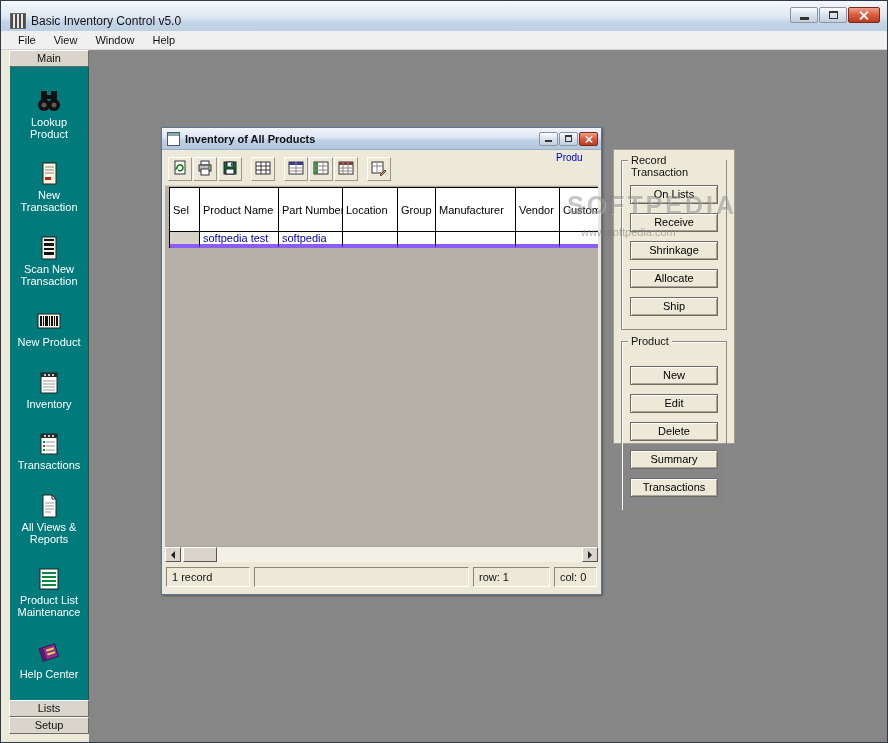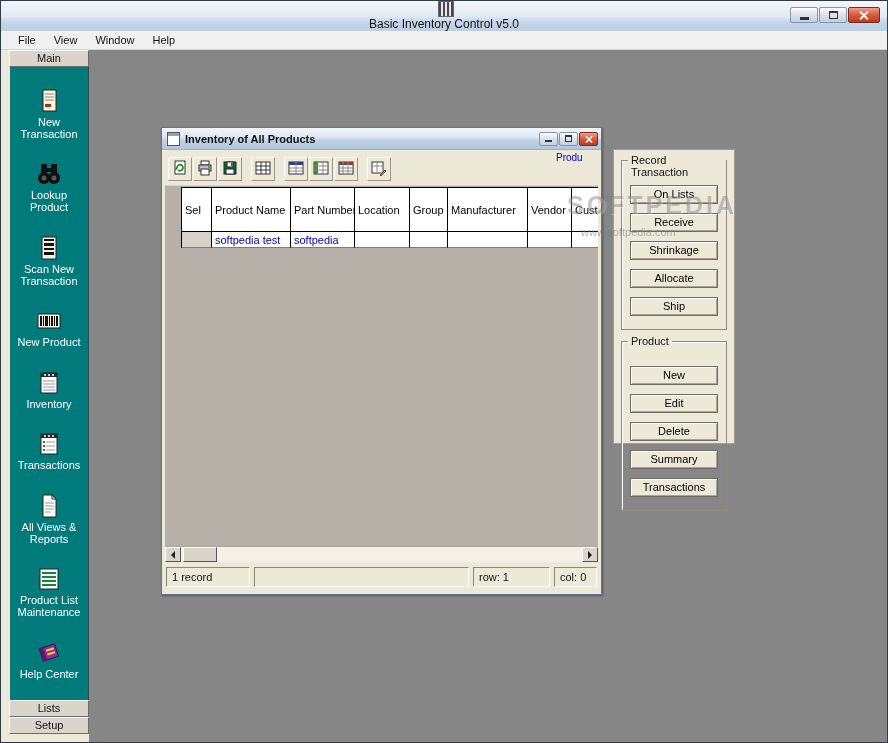--- a/index.html
+++ b/index.html
@@ -4,21 +4,21 @@
 <style>
   * { box-sizing: border-box; margin: 0; padding: 0; }
   html,body { width:888px; height:743px; }
   body { font-family:"Liberation Sans", sans-serif; font-size:11px; background:#555; }
 
   #app { position:relative; width:888px; height:743px; background:#868686; border:1px solid #2e3c49; overflow:hidden; }
 
   
   .titlebar { position:absolute; left:0; top:0; right:0; height:40px;
     background:linear-gradient(#f5f8fc, #dfe8f3 40%, #c3d4e8 55%, #b7cadf);
-    border-bottom:1px solid #93a6bc; display:flex; align-items:center;flex-direction:column; }
+    border-bottom:1px solid #93a6bc; display:flex; align-items:center; }
   .app-icon { width:16px; height:16px; margin:0 5px 0 9px; background:repeating-linear-gradient(90deg,#4a4a4a 0 2px,#e8e8e8 2px 4px); border:1px solid #666; }
   .title-text { font-size:12px; color:#141414; }
   .win-controls { position:absolute; right:7px; top:6px; display:flex; gap:1px; }
   .win-btn { width:28px; height:16px; border:1px solid #8795a8; border-radius:2px;
     background:linear-gradient(#fdfdfe,#dde4ee 45%,#c4cfde); display:flex; align-items:center; justify-content:center; }
   .win-btn.close { width:32px; background:linear-gradient(#f0a18d,#de5f41 45%,#b93c20); border-color:#7c2a17; }
   .glyph-min { width:9px; height:3px; background:#333; margin-top:6px; }
   .glyph-max { width:9px; height:8px; border:1px solid #333; border-top:2px solid #333; }
   .glyph-x { width:10px; height:10px; position:relative; }
   .glyph-x:before, .glyph-x:after { content:""; position:absolute; left:4px; top:0; width:2px; height:11px; background:#fff; }
@@ -65,25 +65,25 @@
 
   .toolbar { height:36px; flex:0 0 auto; display:flex; align-items:center; padding:6px 3px 4px 3px; position:relative;
     border-bottom:1px solid #d7d3c4; }
   .tbtn { width:24px; height:24px; margin-right:1px; background:#ece9d8; border:1px solid;
     border-color:#fff #9a968a #9a968a #fff; display:flex; align-items:center; justify-content:center; }
   .tb-gap { width:8px; }
   .toolbar-link { position:absolute; right:2px; top:2px; color:#0000cc; font-size:10px; width:40px;
     overflow:hidden; white-space:nowrap; cursor:pointer; }
 
   .gridarea { flex:1; background:#b5b1a9; overflow:hidden; position:relative; }
-  .grid { position:absolute; left:16px; top:1px; border-top:1px solid #000; border-left:1px solid #000; }
+  .grid { position:absolute; left:4px; top:1px; border-top:1px solid #000; border-left:1px solid #000; }
   .hrow, .drow { display:flex; }
   .hcell { background:#fff; border-right:1px solid #000; border-bottom:1px solid #000; height:44px;
     display:flex; align-items:center; padding:0 3px; color:#000; overflow:hidden; white-space:nowrap; }
-  .dcell { background:#fff; border-right:1px solid #000; border-bottom:1px solid #8b5cf6; height:16px;
+  .dcell { background:#fff; border-right:1px solid #000; border-bottom:4px solid #8b5cf6; height:16px;
     display:flex; align-items:center; padding:0 3px; color:#0000a6; overflow:hidden; white-space:nowrap; }
   .dcell.selcol { background:#d6d2c8; }
   .c0{width:30px;} .c1{width:79px;} .c2{width:64px;} .c3{width:55px;text-align:center;} .c4{width:38px;}
   .c5{width:80px;} .c6{width:44px;} .c7{width:44px;}
 
   .hscroll { height:16px; flex:0 0 auto; display:flex; background:#f3f1e6; border-top:1px solid #a9a598; }
   .sb-btn { width:16px; height:100%; background:#d9d5cb; border:1px solid; border-color:#fff #555 #555 #fff;
     display:flex; align-items:center; justify-content:center; }
   .arrow-left { width:0; height:0; border:4px solid transparent; border-right-color:#222; margin-left:-4px; }
   .arrow-right { width:0; height:0; border:4px solid transparent; border-left-color:#222; margin-right:-4px; }
@@ -140,43 +140,43 @@
   </div>
 
   <div class="side-col">
     <div class="side-tab">Main</div>
 
     <div class="sidebar-items">
 
       <div class="side-item">
         <span>
           <svg width="26" height="26" viewBox="0 0 26 26">
-              <rect x="7" y="2" width="13" height="21" fill="#fdf6dd" stroke="#222"></rect>
-              <line x1="9" y1="6" x2="18" y2="6" stroke="#8a8a8a"></line>
-              <line x1="9" y1="9" x2="18" y2="9" stroke="#8a8a8a"></line>
-              <line x1="9" y1="12" x2="18" y2="12" stroke="#8a8a8a"></line>
-              <rect x="9" y="16" width="6" height="3" fill="#b22"></rect>
-            </svg>
-        </span>
-        <span>New Transaction</span>
-      </div>
-
-      <div class="side-item">
-        <span>
-          <svg width="26" height="26" viewBox="0 0 26 26">
               <rect x="5" y="3" width="6" height="9" fill="#101010"></rect>
               <rect x="15" y="3" width="6" height="9" fill="#101010"></rect>
               <rect x="11" y="7" width="4" height="4" fill="#101010"></rect>
               <circle cx="8" cy="17" r="6" fill="#101010"></circle>
               <circle cx="18" cy="17" r="6" fill="#101010"></circle>
               <circle cx="8" cy="17" r="2.5" fill="#5a5a5a"></circle>
               <circle cx="18" cy="17" r="2.5" fill="#5a5a5a"></circle>
             </svg>
         </span>
         <span>Lookup Product</span>
+      </div>
+
+      <div class="side-item">
+        <span>
+          <svg width="26" height="26" viewBox="0 0 26 26">
+              <rect x="7" y="2" width="13" height="21" fill="#fdf6dd" stroke="#222"></rect>
+              <line x1="9" y1="6" x2="18" y2="6" stroke="#8a8a8a"></line>
+              <line x1="9" y1="9" x2="18" y2="9" stroke="#8a8a8a"></line>
+              <line x1="9" y1="12" x2="18" y2="12" stroke="#8a8a8a"></line>
+              <rect x="9" y="16" width="6" height="3" fill="#b22"></rect>
+            </svg>
+        </span>
+        <span>New Transaction</span>
       </div>
 
       <div class="side-item">
         <span>
           <svg width="26" height="26" viewBox="0 0 26 26">
               <rect x="6" y="2" width="14" height="22" fill="#f2efe4" stroke="#222"></rect>
               <rect x="8" y="4" width="10" height="2" fill="#111"></rect>
               <rect x="8" y="8" width="10" height="3" fill="#111"></rect>
               <rect x="8" y="13" width="10" height="2" fill="#111"></rect>
               <rect x="8" y="17" width="10" height="3" fill="#111"></rect>

